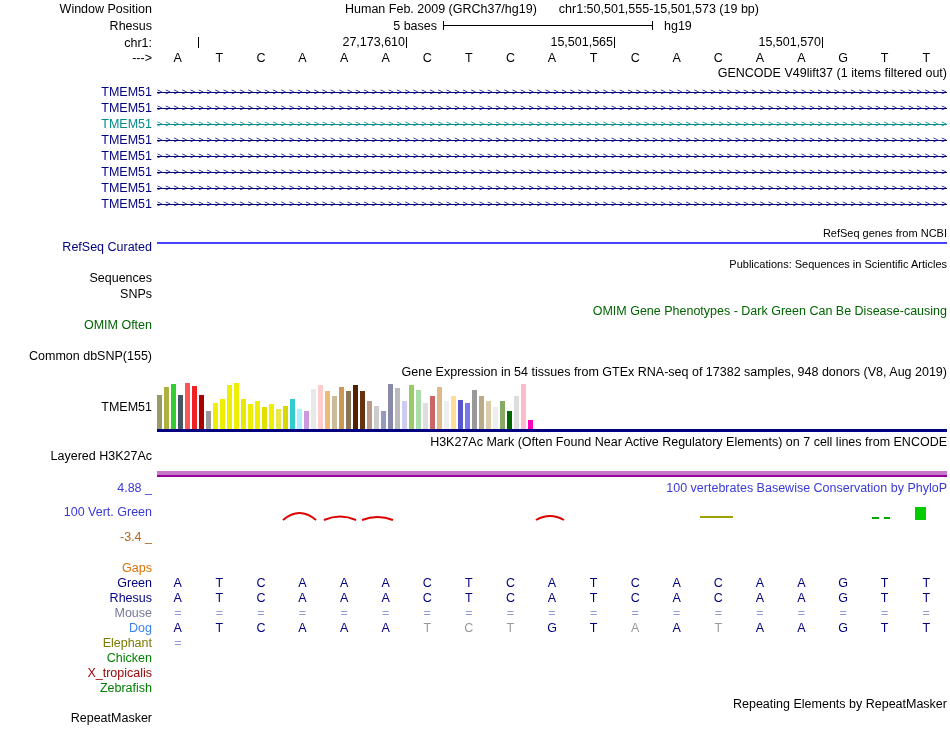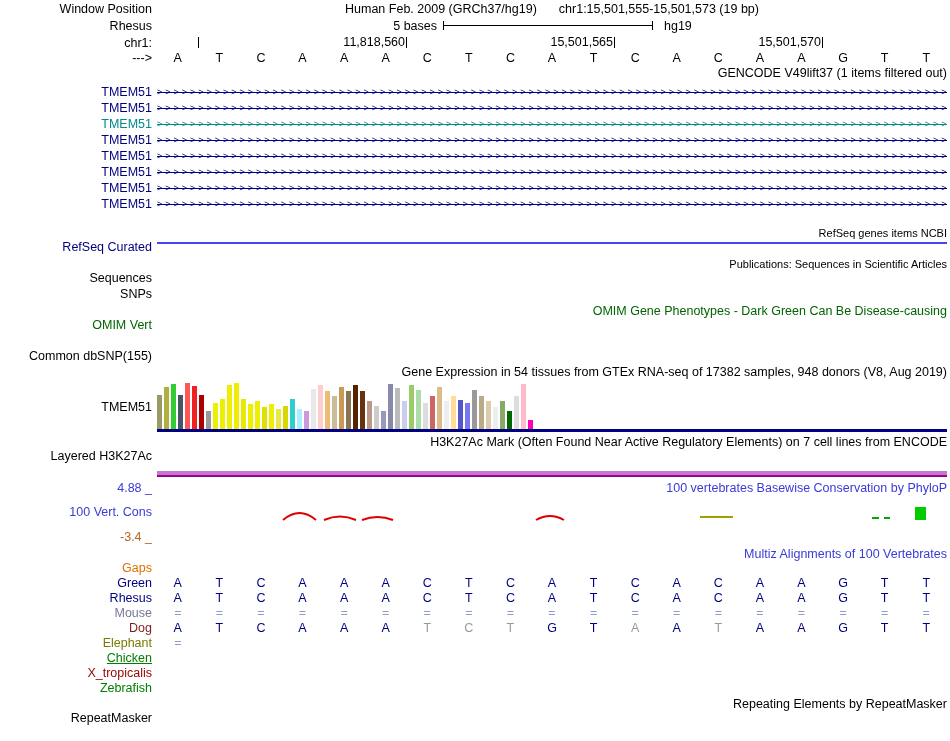--- a/index.html
+++ b/index.html
@@ -37,32 +37,32 @@
   .aln-row{height:15px;line-height:15px}
 </style>
 </head>
 <body>
 
 <div id="browser">
 
   <div class="lbl" style="top:2px">Window Position</div>
   <div id="header-line">
     <span>Human Feb. 2009 (GRCh37/hg19)</span>
-    <span>chr1:15,501,555-15,501,573 (19 bp)</span>
+    <span>chr1:50,501,555-15,501,573 (19 bp)</span>
   </div>
 
   <div class="lbl" style="top:19px">Rhesus</div>
   <div id="scale-text">5 bases</div>
   <div id="scale-bar"></div>
   <div id="genome-label">hg19</div>
 
   <div class="lbl" style="top:36px">chr1:</div>
   <div id="ruler-row">
     <div class="tick" style="left:198px"></div>
-  <div class="rlabel" style="left: 265px;">11,818,560</div>
+  <div class="rlabel" style="left: 265px;">27,173,610</div>
       <div class="tick" style="left: 406px;"></div>
       <div class="rlabel" style="left: 473px;">15,501,565</div>
       <div class="tick" style="left: 614px;"></div>
       <div class="rlabel" style="left: 681px;">15,501,570</div>
       <div class="tick" style="left: 822px;"></div>
     </div>
 
   <div class="lbl" style="top:51px">---&gt;</div>
   <div class="track-row seq-row" id="seq-row">
       <div class="cell">A</div>
@@ -81,30 +81,30 @@
       <div class="cell">C</div>
       <div class="cell">A</div>
       <div class="cell">A</div>
       <div class="cell">G</div>
       <div class="cell">T</div>
       <div class="cell">T</div>
     </div>
 
   <div class="ctitle" style="top:66px">GENCODE V49lift37 (1 items filtered out)</div>
 
-  <div class="ctitle small" style="top:226px">RefSeq genes items NCBI</div>
+  <div class="ctitle small" style="top:226px">RefSeq genes from NCBI</div>
   <div id="refseq-line"></div>
   <div class="lbl navy" style="top:240px">RefSeq Curated</div>
 
   <div class="ctitle small" style="top:257px">Publications: Sequences in Scientific Articles</div>
   <div class="lbl" style="top:271px">Sequences</div>
   <div class="lbl" style="top:287px">SNPs</div>
 
   <div class="ctitle tgreen" style="top:304px">OMIM Gene Phenotypes - Dark Green Can Be Disease-causing</div>
-  <div class="lbl tgreen" style="top:318px">OMIM Vert</div>
+  <div class="lbl tgreen" style="top:318px">OMIM Often</div>
 
   <div class="lbl" style="top:349px">Common dbSNP(155)</div>
 
   <div class="ctitle" style="top:365px">Gene Expression in 54 tissues from GTEx RNA-seq of 17382 samples, 948 donors (V8, Aug 2019)</div>
   <div class="lbl" style="top:400px">TMEM51</div>
   <div id="gtex-bars">
       <div class="gtex-bar" style="height: 34px; background: rgb(153, 153, 102);"></div>
       <div class="gtex-bar" style="height: 42px; background: rgb(176, 176, 64);"></div>
       <div class="gtex-bar" style="height: 45px; background: rgb(51, 204, 51);"></div>
       <div class="gtex-bar" style="height: 34px; background: rgb(68, 85, 102);"></div>
@@ -163,34 +163,33 @@
 
   <div class="ctitle" style="top:435px">H3K27Ac Mark (Often Found Near Active Regulatory Elements) on 7 cell lines from ENCODE</div>
   <div class="lbl" style="top:449px">Layered H3K27Ac</div>
   <div id="h3k-band">
     <div class="b1"></div>
     <div class="b2"></div>
   </div>
 
   <div class="lbl tblue" style="top:481px">4.88 _</div>
   <div class="ctitle tblue" style="top:481px">100 vertebrates Basewise Conservation by PhyloP</div>
-  <div class="lbl tblue" style="top:505px">100 Vert. Cons</div>
+  <div class="lbl tblue" style="top:505px">100 Vert. Green</div>
   <svg id="phylop-svg" width="790" height="42" viewBox="0 0 790 42">
       <path d="M126,25 Q142.5,11 159,25" fill="none" stroke="#dd0000" stroke-width="2"></path>
       <path d="M167,25 Q183,18 199,25" fill="none" stroke="#dd0000" stroke-width="2"></path>
       <path d="M205,25 Q220.5,19 236,25" fill="none" stroke="#dd0000" stroke-width="2"></path>
       <path d="M379,25 Q393,17 407,25" fill="none" stroke="#dd0000" stroke-width="2"></path>
       <line x1="543" x2="576" y1="22" y2="22" stroke="#a0a000" stroke-width="2"></line>
       <line x1="715" x2="722" y1="23" y2="23" stroke="#00aa00" stroke-width="2"></line>
       <line x1="727" x2="733" y1="23" y2="23" stroke="#00aa00" stroke-width="2"></line>
       <rect x="758" y="12" width="11" height="13" fill="#00cc00"></rect>
     </svg>
   <div class="lbl porange" style="top:530px">-3.4 _</div>
 
-  <div class="ctitle tblue" style="top:547px">Multiz Alignments of 100 Vertebrates</div>
 
   <div class="ctitle" style="top:697px">Repeating Elements by RepeatMasker</div>
   <div class="lbl" style="top:711px">RepeatMasker</div>
 
 <div class="lbl" style="top: 85px; color: rgb(0, 0, 128);">TMEM51</div>
     <div class="track-row gene-row" style="top: 84px;">
       <div class="gene-line" style="background: rgb(0, 0, 128);"></div>
       <div class="gene-arrows" style="color: rgb(0, 0, 128);">&gt;&gt;&gt;&gt;&gt;&gt;&gt;&gt;&gt;&gt;&gt;&gt;&gt;&gt;&gt;&gt;&gt;&gt;&gt;&gt;&gt;&gt;&gt;&gt;&gt;&gt;&gt;&gt;&gt;&gt;&gt;&gt;&gt;&gt;&gt;&gt;&gt;&gt;&gt;&gt;&gt;&gt;&gt;&gt;&gt;&gt;&gt;&gt;&gt;&gt;&gt;&gt;&gt;&gt;&gt;&gt;&gt;&gt;&gt;&gt;&gt;&gt;&gt;&gt;&gt;&gt;&gt;&gt;&gt;&gt;&gt;&gt;&gt;&gt;&gt;&gt;&gt;&gt;&gt;&gt;&gt;&gt;&gt;&gt;&gt;&gt;&gt;&gt;&gt;&gt;&gt;&gt;&gt;&gt;&gt;&gt;&gt;&gt;&gt;&gt;&gt;&gt;&gt;&gt;&gt;&gt;&gt;&gt;&gt;&gt;</div>
     </div>
     <div class="lbl" style="top: 101px; color: rgb(0, 0, 128);">TMEM51</div>
@@ -288,21 +287,21 @@
       <div class="cell" style="color: rgb(140, 156, 205);">=</div>
       <div class="cell" style="color: rgb(140, 156, 205);">=</div>
       <div class="cell" style="color: rgb(140, 156, 205);">=</div>
       <div class="cell" style="color: rgb(140, 156, 205);">=</div>
       <div class="cell" style="color: rgb(140, 156, 205);">=</div>
       <div class="cell" style="color: rgb(140, 156, 205);">=</div>
       <div class="cell" style="color: rgb(140, 156, 205);">=</div>
       <div class="cell" style="color: rgb(140, 156, 205);">=</div>
       <div class="cell" style="color: rgb(140, 156, 205);">=</div>
     </div>
-    <div class="lbl" style="top: 621px; color: #7f1d1d;">Dog</div>
+    <div class="lbl" style="top: 621px; color: #3b82f6;">Dog</div>
     <div class="track-row seq-row aln-row" style="top: 621px;">
       <div class="cell" style="color: rgb(0, 0, 128);">A</div>
       <div class="cell" style="color: rgb(0, 0, 128);">T</div>
       <div class="cell" style="color: rgb(0, 0, 128);">C</div>
       <div class="cell" style="color: rgb(0, 0, 128);">A</div>
       <div class="cell" style="color: rgb(0, 0, 128);">A</div>
       <div class="cell" style="color: rgb(0, 0, 128);">A</div>
       <div class="cell" style="color: rgb(153, 153, 153);">T</div>
       <div class="cell" style="color: rgb(153, 153, 153);">C</div>
       <div class="cell" style="color: rgb(153, 153, 153);">T</div>
@@ -332,16 +331,16 @@
       <div class="cell" style="color: rgb(140, 156, 205);"></div>
       <div class="cell" style="color: rgb(140, 156, 205);"></div>
       <div class="cell" style="color: rgb(140, 156, 205);"></div>
       <div class="cell" style="color: rgb(140, 156, 205);"></div>
       <div class="cell" style="color: rgb(140, 156, 205);"></div>
       <div class="cell" style="color: rgb(140, 156, 205);"></div>
       <div class="cell" style="color: rgb(140, 156, 205);"></div>
       <div class="cell" style="color: rgb(140, 156, 205);"></div>
       <div class="cell" style="color: rgb(140, 156, 205);"></div>
     </div>
-    <div class="lbl" style="top: 651px; color: rgb(0, 128, 0); text-decoration: underline;">Chicken</div>
+    <div class="lbl" style="top: 651px; color: rgb(0, 128, 0);">Chicken</div>
     <div class="lbl" style="top: 666px; color: rgb(153, 0, 0);">X_tropicalis</div>
     <div class="lbl" style="top: 681px; color: rgb(0, 128, 0);">Zebrafish</div>
   </div>
 
 </body></html>

